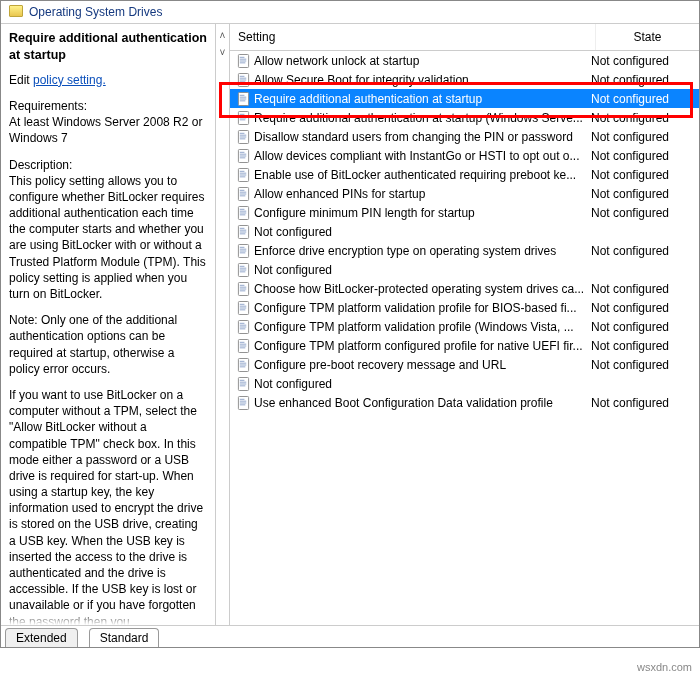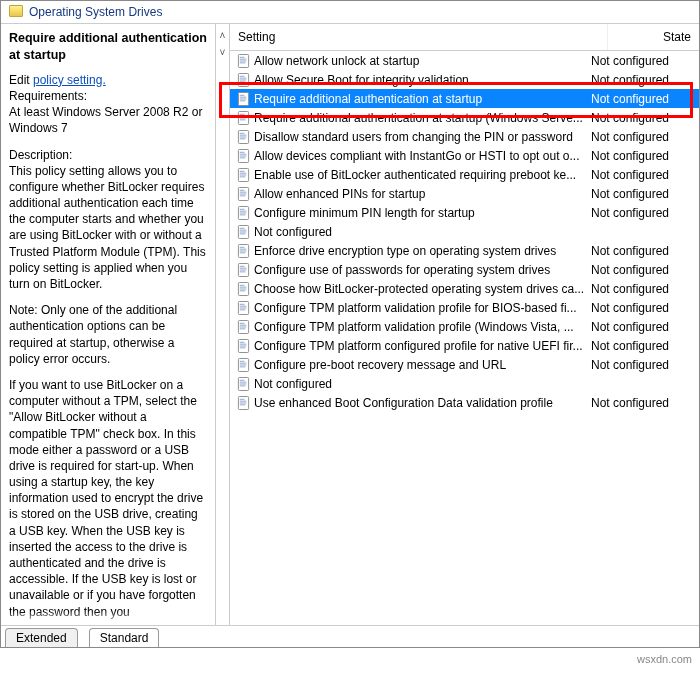--- a/index.html
+++ b/index.html
@@ -4,44 +4,44 @@
 <style>
   * { box-sizing: border-box; margin: 0; padding: 0; }
   body { font-family: "Segoe UI", Tahoma, sans-serif; font-size: 12px; color: #000; background: #fff; width: 700px; height: 673px; overflow: hidden; position: relative; }
   .window { display: flex; flex-direction: column; height: 648px; border: 1px solid #888; }
   .titlebar { background: #fff; border-bottom: 1px solid #ccc; padding: 4px 8px; display: flex; align-items: flex-start; gap: 6px; }
   .titlebar .foldericon { width: 14px; height: 12px; background: linear-gradient(#fff28a,#e9c64f); border: 1px solid #bfa53a; border-radius: 1px; display: inline-block; }
   .titlebar .title { color: #15397f; font-size: 12px; }
   .body { flex: 1; display: flex; overflow: hidden; }
   .left { width: 215px; border-right: 1px solid #ccc; padding: 6px 8px 6px 8px; overflow: hidden; position: relative; font-size: 12px; line-height: 1.35; }
   .left h1 { font-size: 12.5px; font-weight: 600; margin-bottom: 8px; }
-  .left .editline { margin-bottom: 0; }
+  .left .editline { margin-bottom: 10px; }
   .left .editline a { color: #0a4fbb; text-decoration: underline; }
   .left p { margin-bottom: 10px; }
   .left .cutfade { position: absolute; left: 0; right: 0; bottom: 0; height: 14px; background: linear-gradient(rgba(255,255,255,0),#fff); }
   .collapsebar { width: 14px; border-right: 1px solid #ccc; display: flex; flex-direction: column; align-items: center; justify-content: flex-start; padding-top: 6px; gap: 6px; font-size: 10px; color: #555; user-select: none; }
   .collapsebar span { cursor: pointer; }
   .right { flex: 1; display: flex; flex-direction: column; overflow: hidden; }
   .headerrow { display: flex; border-bottom: 1px solid #ccc; font-size: 12px; }
   .headerrow div { padding: 6px 8px; }
   .headerrow .hset { flex: 1; }
-  .headerrow .hstate { width: 92px; text-align: right; border-left: 1px solid #eee; }
+  .headerrow .hstate { width: 104px; text-align: center; border-left: 1px solid #eee; }
   .list { flex: 1; overflow: hidden; position: relative; }
   .row { display: flex; align-items: center; height: 19px; padding: 0 6px; font-size: 12px; white-space: nowrap; cursor: default; }
   .row .icon { width: 14px; height: 14px; margin-right: 4px; display: inline-flex; align-items: center; justify-content: center; flex-shrink: 0; }
   .row .icon svg { width: 13px; height: 14px; }
   .row .name { flex: 1; overflow: hidden; text-overflow: ellipsis; }
   .row .state { width: 102px; overflow: hidden; text-overflow: ellipsis; }
   .row.selected { background: #0a84ff; color: #fff; }
   .row.selected .name, .row.selected .state { color: #fff; }
   .hlbox { position: absolute; border: 3px solid #ff0000; pointer-events: none; }
   .tabsbar { height: 22px; border-top: 1px solid #ccc; display: flex; align-items: flex-end; padding-left: 4px; gap: 12px; background: #fff; font-size: 12px; }
   .tabsbar .tabbk { border: 1px solid #999; border-bottom: none; padding: 2px 10px; background: #f0f0f0; border-top-left-radius: 4px; border-top-right-radius: 4px; margin-right: -1px; cursor: pointer; }
   .tabsbar .tabbk.active { background: #fff; position: relative; z-index: 1; }
-  .footer { position: absolute; bottom: 8px; right: 8px; font-size: 11px; color: #888; }
+  .footer { position: absolute; bottom: 0; right: 8px; font-size: 11px; color: #888; }
 </style>
 </head>
 <body>
 
 <div class="window">
   <div class="titlebar">
     <span class="foldericon"></span>
     <span class="title">Operating System Drives</span>
   </div>
   <div class="body">
@@ -217,21 +217,20 @@
           <div class="row">
             <span class="icon">
               <svg viewBox="0 0 14 15">
                 <rect x="1.5" y="0.5" width="11" height="14" rx="1" fill="#fff" stroke="#8a8a8a"></rect>
                 <rect x="3" y="3" width="5" height="1" fill="#8aa0c8"></rect>
                 <rect x="3" y="5" width="7" height="1" fill="#8aa0c8"></rect>
                 <rect x="3" y="7" width="7" height="1" fill="#8aa0c8"></rect>
                 <rect x="3" y="9" width="6" height="1" fill="#8aa0c8"></rect>
               </svg>
             </span>
-            <span class="name">Configure use of passwords for operating system drives</span>
             <span class="state">Not configured</span>
           </div>
           <div class="row">
             <span class="icon">
               <svg viewBox="0 0 14 15">
                 <rect x="1.5" y="0.5" width="11" height="14" rx="1" fill="#fff" stroke="#8a8a8a"></rect>
                 <rect x="3" y="3" width="5" height="1" fill="#8aa0c8"></rect>
                 <rect x="3" y="5" width="7" height="1" fill="#8aa0c8"></rect>
                 <rect x="3" y="7" width="7" height="1" fill="#8aa0c8"></rect>
                 <rect x="3" y="9" width="6" height="1" fill="#8aa0c8"></rect>

